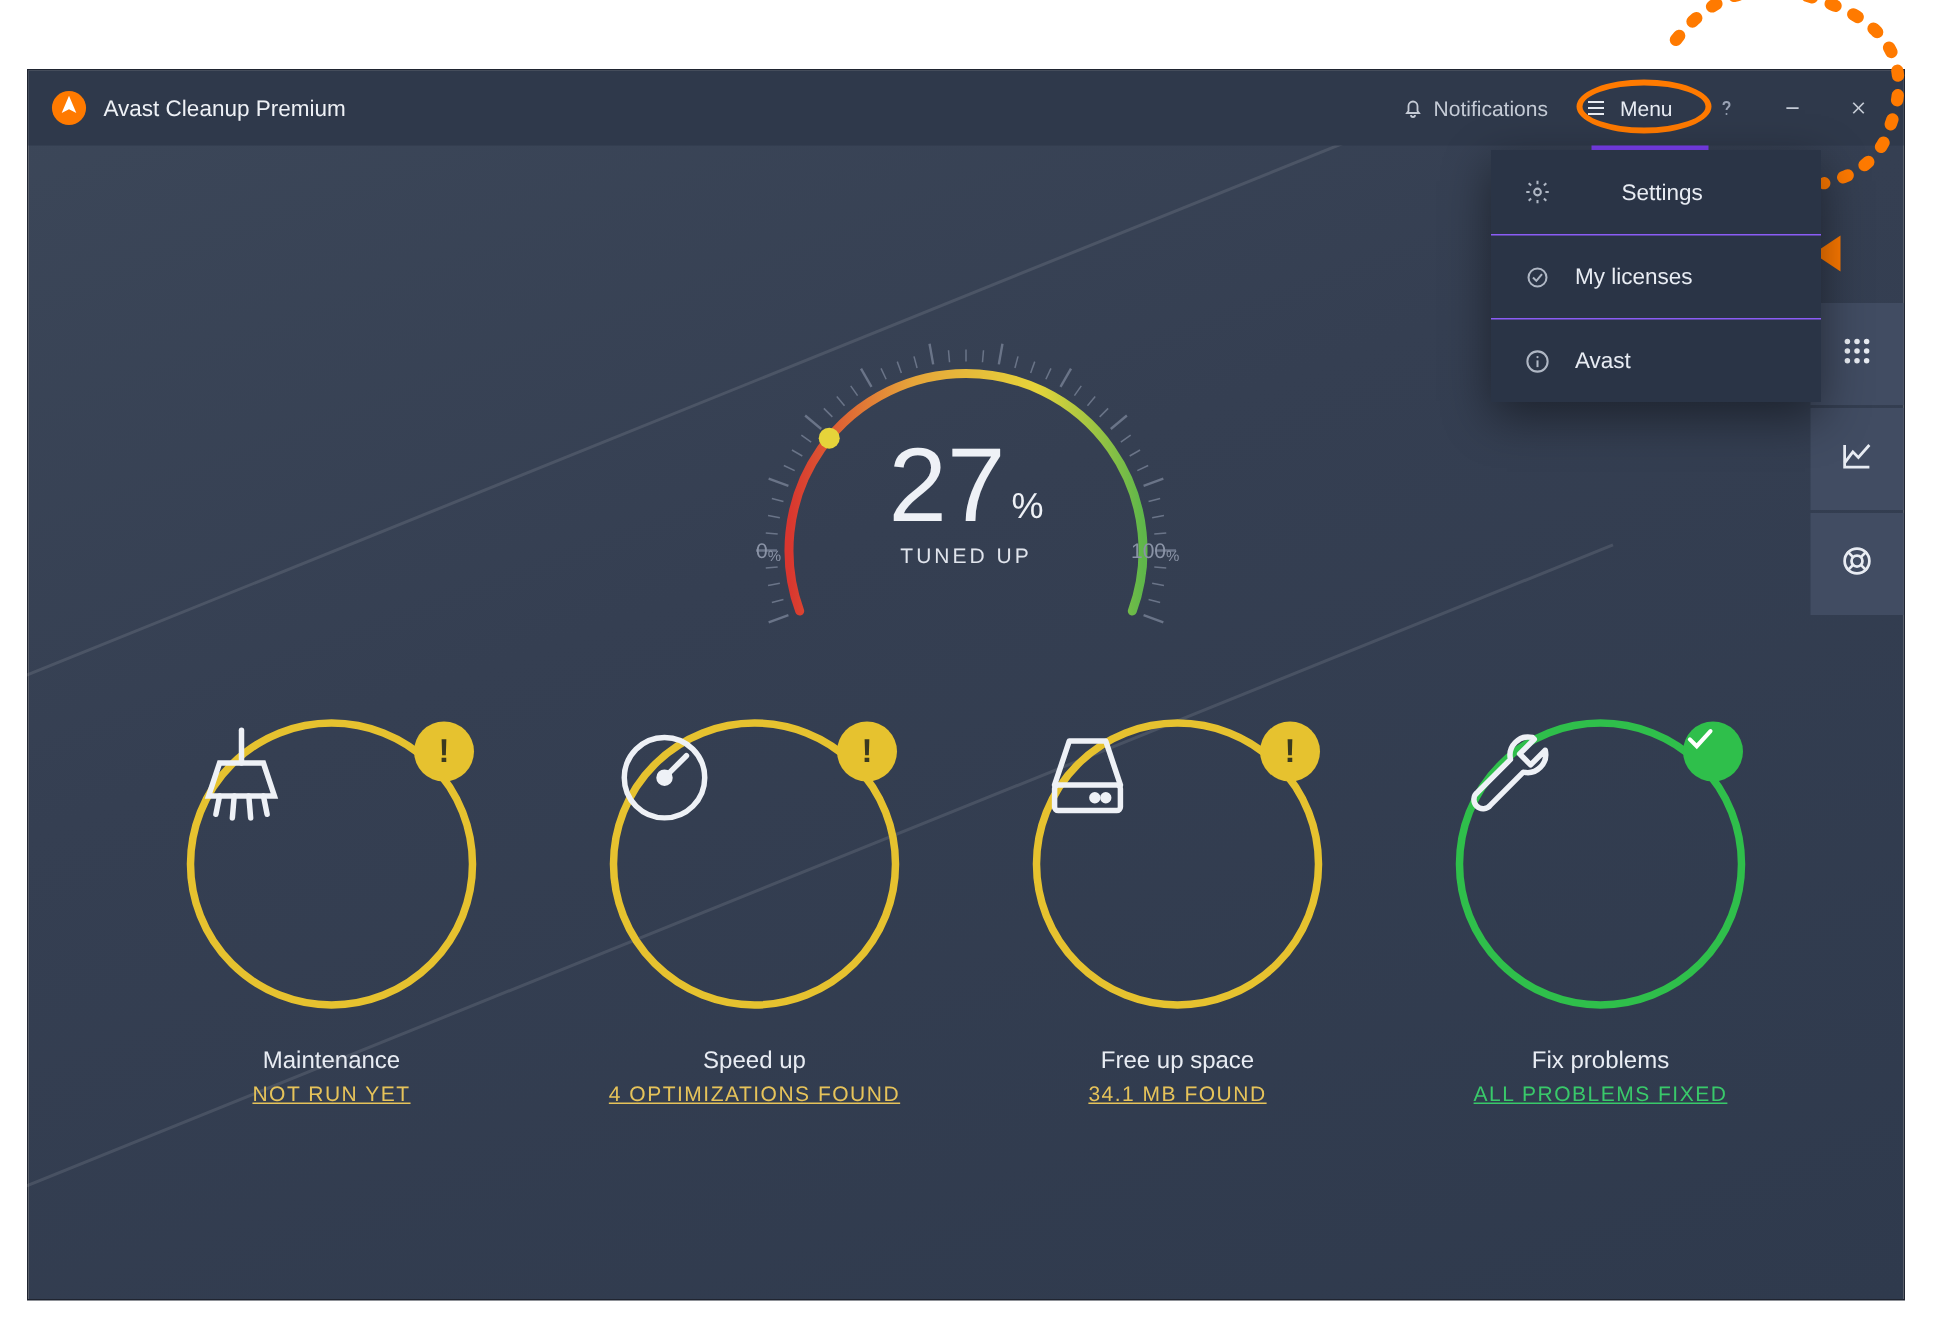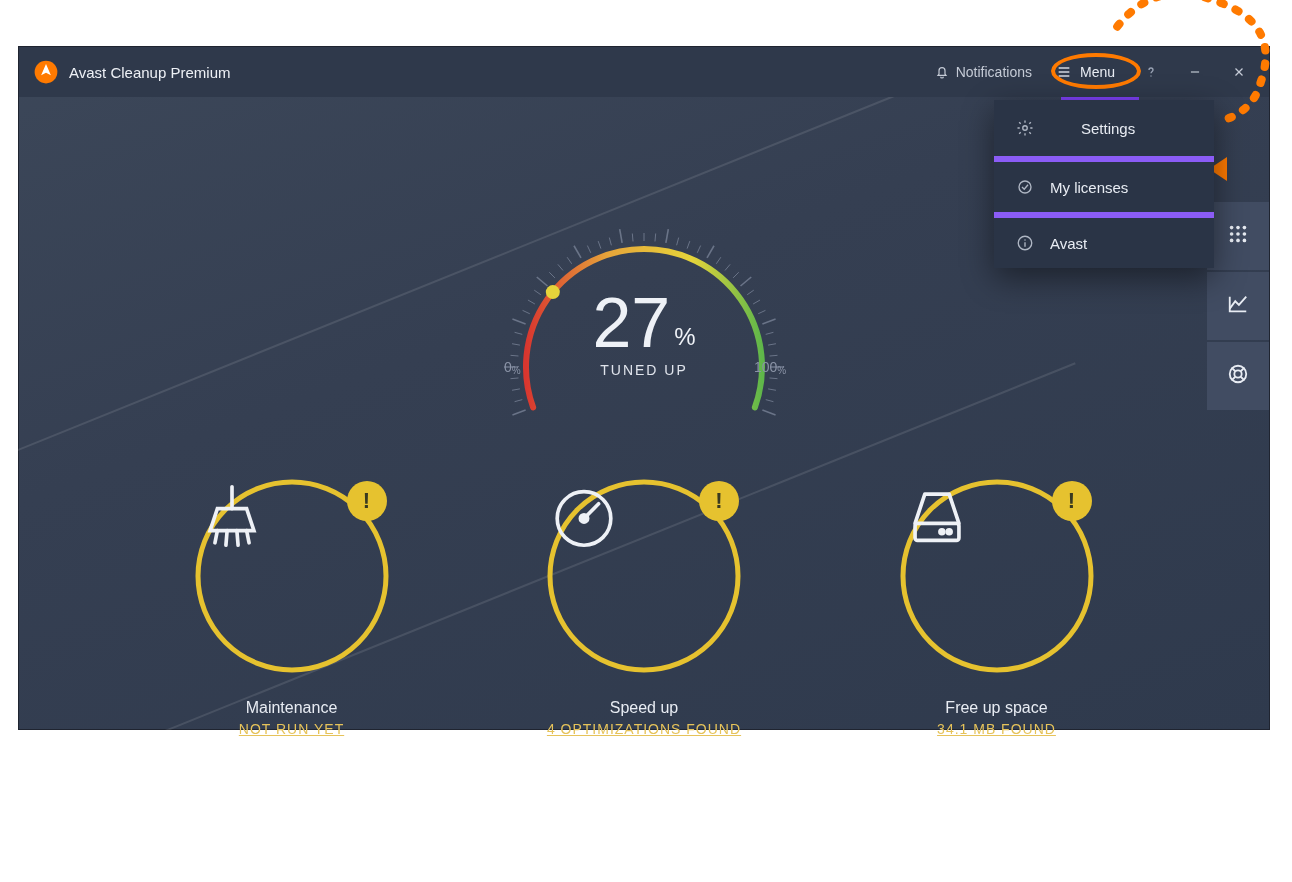--- a/index.html
+++ b/index.html
@@ -6,21 +6,21 @@
   body {
     font-family: -apple-system, "Segoe UI", Arial, sans-serif;
     background: #fff;
     width: 1292px;
     height: 882px;
     position: relative;
   }
   .app-window {
     position: absolute;
     left: 18px; top: 46px;
-    width: 1252px; height: 684px;
+    width: 1252px; height: 821px;
     background: linear-gradient(160deg, #3c4759 0%, #353f52 40%, #2f3a4d 100%);
     border: 1px solid #1f2430;
     overflow: visible;
   }
   .diag-lines { position:absolute; inset:0; pointer-events:none; opacity:.10; }
   .diag-lines::before, .diag-lines::after {
     content:""; position:absolute; width:1200px; height:2px; background:#fff;
     transform: rotate(-22deg);
   }
   .diag-lines::before { left:-200px; top:240px; }
@@ -60,21 +60,21 @@
     top:53px; right:55px;
     width:220px;
     background:#2a3446;
     box-shadow: 0 10px 30px rgba(0,0,0,.45);
     z-index:10;
   }
   .menu-item {
     display:flex; align-items:center; gap:16px;
     height:56px; padding:0 22px;
     color:#e8ecf3; font-size:15px;
-    border-top:6px solid #8b5cf6;
+    border-top:1px solid #8b5cf6;
     cursor:pointer;
   }
   .menu-item:first-child { border-top:none;gap:47px; }
   .menu-item .mi-icon { width:18px; height:18px; display:flex; align-items:center; justify-content:center; opacity:.85; }
 
   
   .sidebar {
     position:absolute; right:0; top:155px;
     width:62px;
     display:flex; flex-direction:column;
@@ -383,20 +383,39 @@
               <circle cx="42" cy="45" r="1.6" fill="#eef1f6"></circle>
               <circle cx="36" cy="45" r="1.6" fill="#eef1f6"></circle>
             </svg>
         </span>
         <div class="badge warn">!</div>
       </div>
       <div class="tile-title">Free up space</div>
       <div class="tile-sub sub-warn">34.1 MB FOUND</div>
     </div>
 
+    <div class="tile">
+      <div class="ring">
+        <svg viewBox="0 0 198 198">
+            <circle cx="99" cy="99" r="94" fill="none" stroke="#2fbf4b" stroke-width="5"></circle>
+          </svg>
+        <span>
+          <svg viewBox="0 0 64 64" width="78" height="78" fill="none" stroke="#eef1f6" stroke-width="3" stroke-linecap="round" stroke-linejoin="round">
+              <path d="M44 12a10 10 0 00-12 12L14 42a5 5 0 107 7l18-18a10 10 0 0012-12l-8 8-6-6 8-8z"></path>
+            </svg>
+        </span>
+        <div class="badge ok">
+          <svg viewBox="0 0 24 24" width="22" height="22" fill="none" stroke="#fff" stroke-width="3" stroke-linecap="round">
+              <polyline points="5 13 10 18 20 7"></polyline>
+            </svg>
+        </div>
+      </div>
+      <div class="tile-title">Fix problems</div>
+      <div class="tile-sub sub-ok">ALL PROBLEMS FIXED</div>
+    </div>
   </div>
 
 </div>
 
 <div class="anno-ellipse" style="left:1051px; top:53px; width:90px; height:36px;"></div>
 
 <svg class="anno-dashed-arc" style="left:1088px; top:-8px;" viewBox="0 0 220 170">
   <path d="M12 42 Q 60 -20 140 14 Q 210 42 186 110 Q 176 148 132 158" fill="none" stroke="#ff7a00" stroke-width="10" stroke-linecap="round" stroke-dasharray="4 16"></path>
 </svg>
 <div class="anno-arrowhead" style="left:1209px; top:157px; transform:rotate(180deg);"></div>

